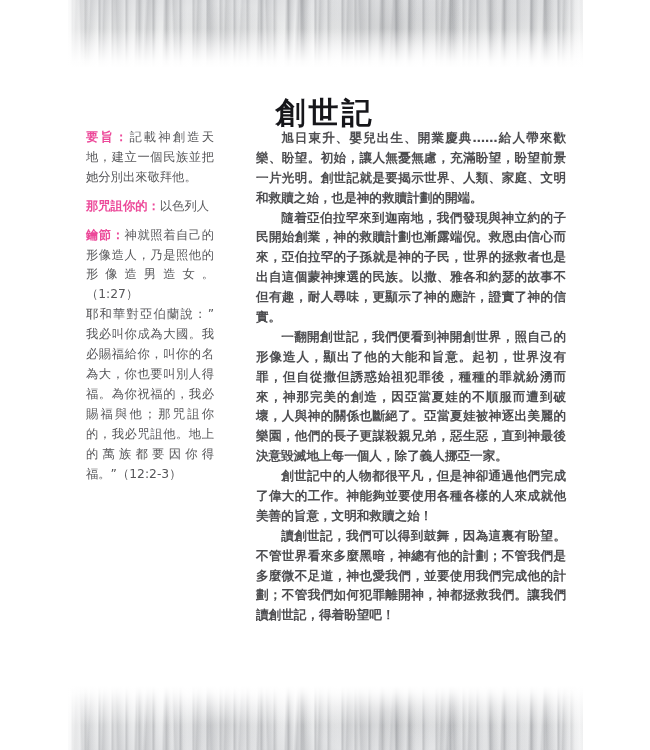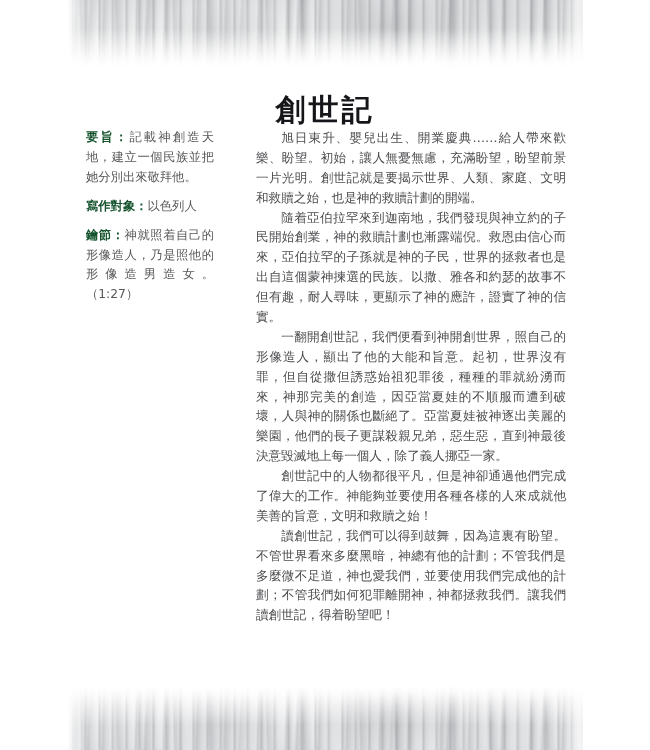--- a/index.html
+++ b/index.html
@@ -132,21 +132,21 @@
       rgba(255,255,255,0.7) 100%);
   }
 
   
   .title {
     position: absolute;
     left: 0;
     top: 76px;
     width: 650px;
     text-align: center;
-    font-family: Liberation Mono, monospace;
+    font-family: Liberation Serif, serif;
     font-weight: 700;
     font-size: 30px;
     letter-spacing: 3px;
     color: #16161a;
     line-height: 1.1;
   }
 
   
   .columns {
     position: absolute;
@@ -164,39 +164,40 @@
     font-size: 12.3px;
     line-height: 1.62;
     color: #555558;
     text-align: justify;
     text-justify: inter-character;
   }
   .meta-block { margin-bottom: 9px; }
   .meta-block:last-child { margin-bottom: 0; }
   .meta-label {
     font-weight: 700;
-    color: #14532d;
+    color: #ec4899;
   }
   .meta-value { color: #58585b; }
   .verse-text {
     display: block;
     text-align: justify;
     text-justify: inter-character;
   }
 
   .col-main {
     position: absolute;
     left: 256px;
     top: 0;
     width: 310px;
     font-size: 12.6px;
     line-height: 1.58;
     color: #4d4d50;
     text-align: justify;
     text-justify: inter-character;
+    font-weight: bold;
   }
   .col-main p {
     margin: 0;
     text-indent: 2em;
     text-align: justify;
     text-justify: inter-character;
   }
 </style>
 </head>
 <body>
@@ -219,27 +220,27 @@
 <div class="columns">
 
   <aside class="col-side">
 
     <div class="meta-block">
       <span class="meta-label">要旨：</span><span class="meta-value">記載神創造天地，建立一個民族並把她分別出來敬拜他。</span>
     </div>
 
 
     <div class="meta-block">
-      <span class="meta-label">寫作對象：</span><span class="meta-value">以色列人</span>
+      <span class="meta-label">那咒詛你的：</span><span class="meta-value">以色列人</span>
     </div>
 
 
 
     <div class="meta-block">
-      <span class="meta-label">鑰節：</span><span class="meta-value">神就照着自己的形像造人，乃是照他的形像造男造女。</span><span class="meta-value">（1:27）</span>
+      <span class="meta-label">鑰節：</span><span class="meta-value">神就照着自己的形像造人，乃是照他的形像造男造女。</span><span class="meta-value">（1:27）</span><span class="verse-text"><span>耶和華對亞伯蘭說：”我必叫你成為大國。我必賜福給你，叫你的名為大，你也要叫別人得福。為你祝福的，我必賜福與他；那咒詛你的，我必咒詛他。地上的萬族都要因你得福。”</span><span>（12:2-3）</span></span>
     </div>
 
   </aside>
 
   <article class="col-main">
     <p>旭日東升、嬰兒出生、開業慶典……給人帶來歡樂、盼望。初始，讓人無憂無慮，充滿盼望，盼望前景一片光明。創世記就是要揭示世界、人類、家庭、文明和救贖之始，也是神的救贖計劃的開端。</p>
     <p>隨着亞伯拉罕來到迦南地，我們發現與神立約的子民開始創業，神的救贖計劃也漸露端倪。救恩由信心而來，亞伯拉罕的子孫就是神的子民，世界的拯救者也是出自這個蒙神揀選的民族。以撒、雅各和約瑟的故事不但有趣，耐人尋味，更顯示了神的應許，證實了神的信實。</p>
     <p>一翻開創世記，我們便看到神開創世界，照自己的形像造人，顯出了他的大能和旨意。起初，世界沒有罪，但自從撒但誘惑始祖犯罪後，種種的罪就紛湧而來，神那完美的創造，因亞當夏娃的不順服而遭到破壞，人與神的關係也斷絕了。亞當夏娃被神逐出美麗的樂園，他們的長子更謀殺親兄弟，惡生惡，直到神最後決意毀滅地上每一個人，除了義人挪亞一家。</p>
     <p>創世記中的人物都很平凡，但是神卻通過他們完成了偉大的工作。神能夠並要使用各種各樣的人來成就他美善的旨意，文明和救贖之始！</p>
     <p>讀創世記，我們可以得到鼓舞，因為這裏有盼望。不管世界看來多麼黑暗，神總有他的計劃；不管我們是多麼微不足道，神也愛我們，並要使用我們完成他的計劃；不管我們如何犯罪離開神，神都拯救我們。讓我們讀創世記，得着盼望吧！</p>

